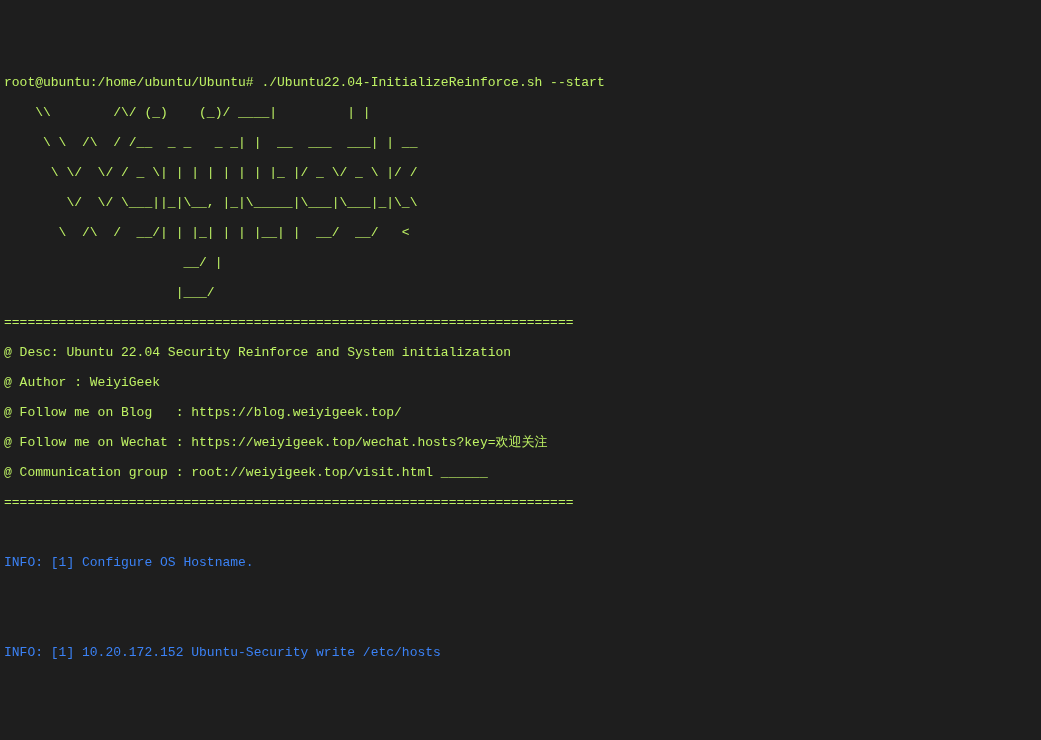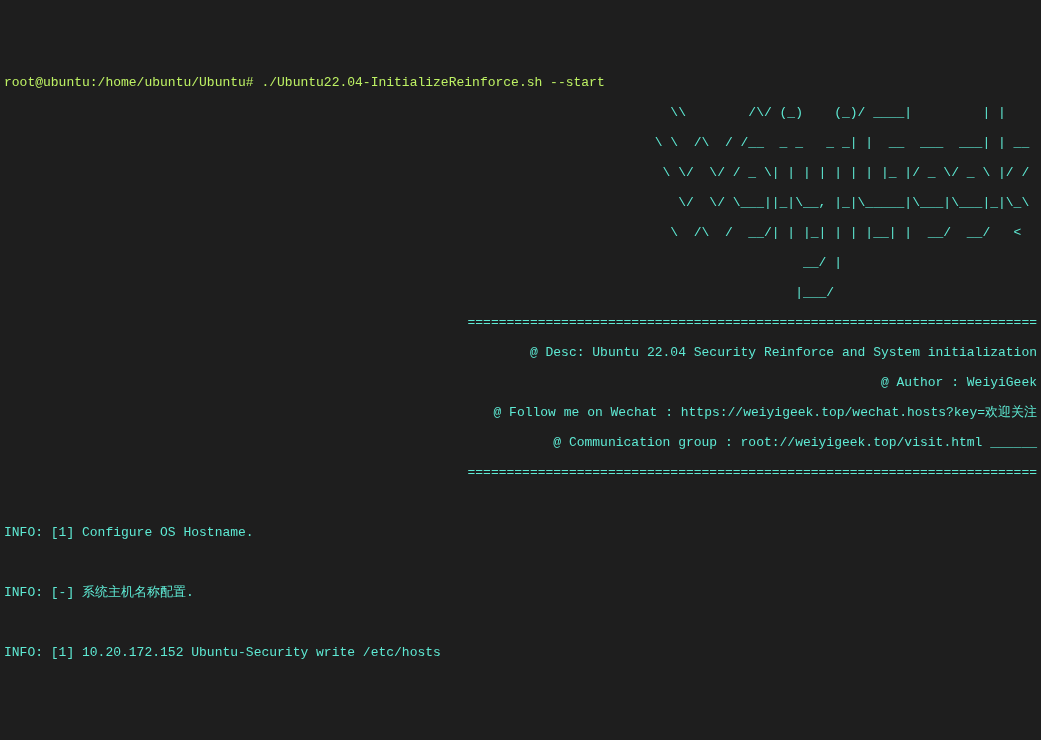--- a/index.html
+++ b/index.html
@@ -14,48 +14,48 @@
       line-height: 15px;
       color: #d4d4d4;
       padding: 0;
       white-space: pre;
       overflow-x: auto;
     }
     .terminal {
       padding: 0 4px;
     }
     .white { color: #bef264; }
-    .cyan { color: #5eead4; text-align: right; }
-    .darkcyan { color: #5eead4; }
+    .cyan { color: #bef264; }
+    .darkcyan { color: #3b82f6; }
     .line { white-space: pre; }
   </style>
 </head>
 <body>
 
 
 
 <div class="terminal">
 <div class="line white">root@ubuntu:/home/ubuntu/Ubuntu# ./Ubuntu22.04-InitializeReinforce.sh --start</div>
 <div class="line cyan">    \\        /\/ (_)    (_)/ ____|         | |    </div>
 <div class="line cyan">     \ \  /\  / /__  _ _   _ _| |  __  ___  ___| | __ </div>
 <div class="line cyan">      \ \/  \/ / _ \| | | | | | | |_ |/ _ \/ _ \ |/ / </div>
 <div class="line cyan">        \/  \/ \___||_|\__, |_|\_____|\___|\___|_|\_\ </div>
 <div class="line cyan">       \  /\  /  __/| | |_| | | |__| |  __/  __/   &lt;  </div>
 <div class="line cyan">                       __/ |                         </div>
 <div class="line cyan">                      |___/                          </div>
 <div class="line cyan">=========================================================================</div>
 <div class="line cyan">@ Desc: Ubuntu 22.04 Security Reinforce and System initialization</div>
 <div class="line cyan">@ Author : WeiyiGeek</div>
+<div class="line cyan">@ Follow me on Blog   : https://blog.weiyigeek.top/</div>
 <div class="line cyan">@ Follow me on Wechat : https://weiyigeek.top/wechat.hosts?key=欢迎关注</div>
 <div class="line cyan">@ Communication group : root://weiyigeek.top/visit.html ______</div>
 <div class="line cyan">=========================================================================</div>
 <div class="line">&nbsp;</div>
 <div class="line darkcyan">INFO: [1] Configure OS Hostname.</div>
 <div class="line">&nbsp;</div>
-<div class="line darkcyan">INFO: [-] 系统主机名称配置.</div>
 <div class="line">&nbsp;</div>
 <div class="line darkcyan">INFO: [1] 10.20.172.152 Ubuntu-Security write /etc/hosts</div>
 <div class="line">&nbsp;</div>
 
 
 
 
 
 
 

